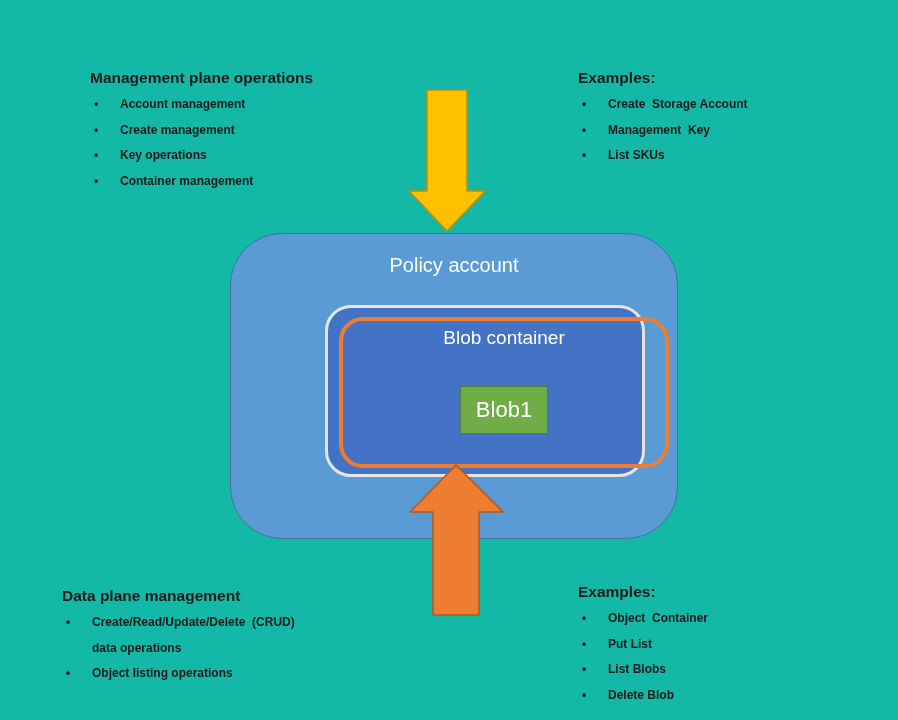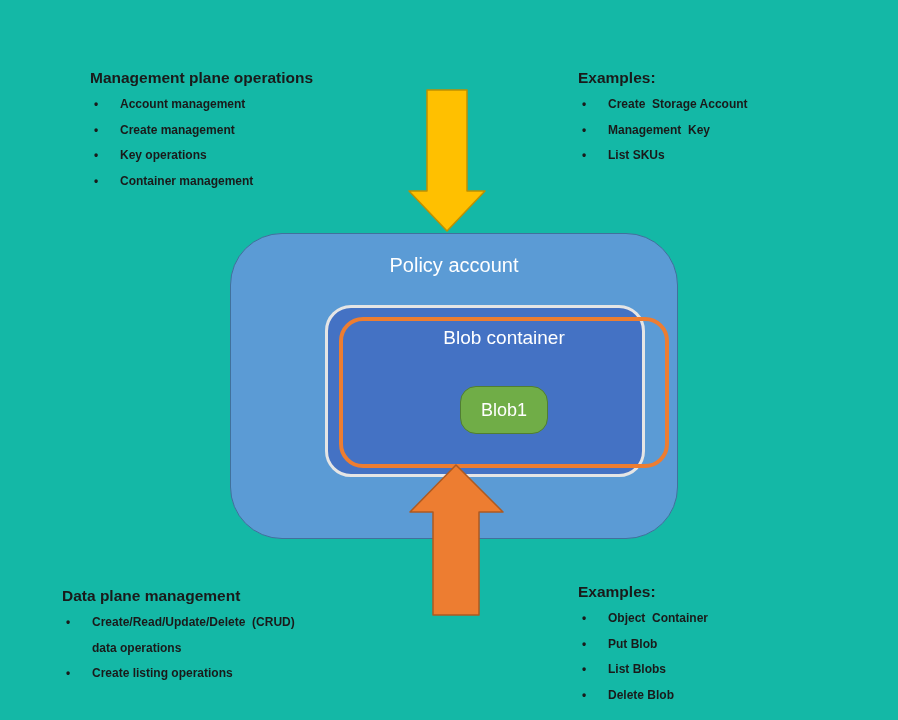--- a/index.html
+++ b/index.html
@@ -86,23 +86,23 @@
     position: absolute;
     left: 0; right: 0; top: 65px;
     display: flex;
     justify-content: center;
     gap: 16px;
   }
   .blob {
     width: 88px; height: 48px;
     background: #70AD47;
     border: 1px solid #507E32;
-    border-radius: 16px;
+    border-radius: 2px;
     color: #ffffff;
-    font-size: 18px;
+    font-size: 22px;
     display: flex;
     align-items: center;
     justify-content: center;
   }
 
   
   .arrows {
     position: absolute;
     left: 0; top: 0;
     width: 898px; height: 720px;
@@ -131,29 +131,29 @@
         <li>Management  Key</li>
         <li>List SKUs</li>
       </ul>
   </div>
 
   <div class="tblock" id="block-data">
     <h3>Data plane management</h3>
     <ul>
         <li>Create/Read/Update/Delete  (CRUD)
 data operations</li>
-        <li>Create listing operations</li>
+        <li>Object listing operations</li>
       </ul>
   </div>
 
   <div class="tblock" id="block-data-ex">
     <h3>Examples:</h3>
     <ul>
         <li>Object  Container</li>
-        <li>Put Blob</li>
+        <li>Put List</li>
         <li>List Blobs</li>
         <li>Delete Blob</li>
       </ul>
   </div>
 
   <div class="storage-box">
     <div class="storage-label">Policy account</div>
     <div class="container-outer">
       <div class="container-border">
         <div class="container-label">Blob container</div>

